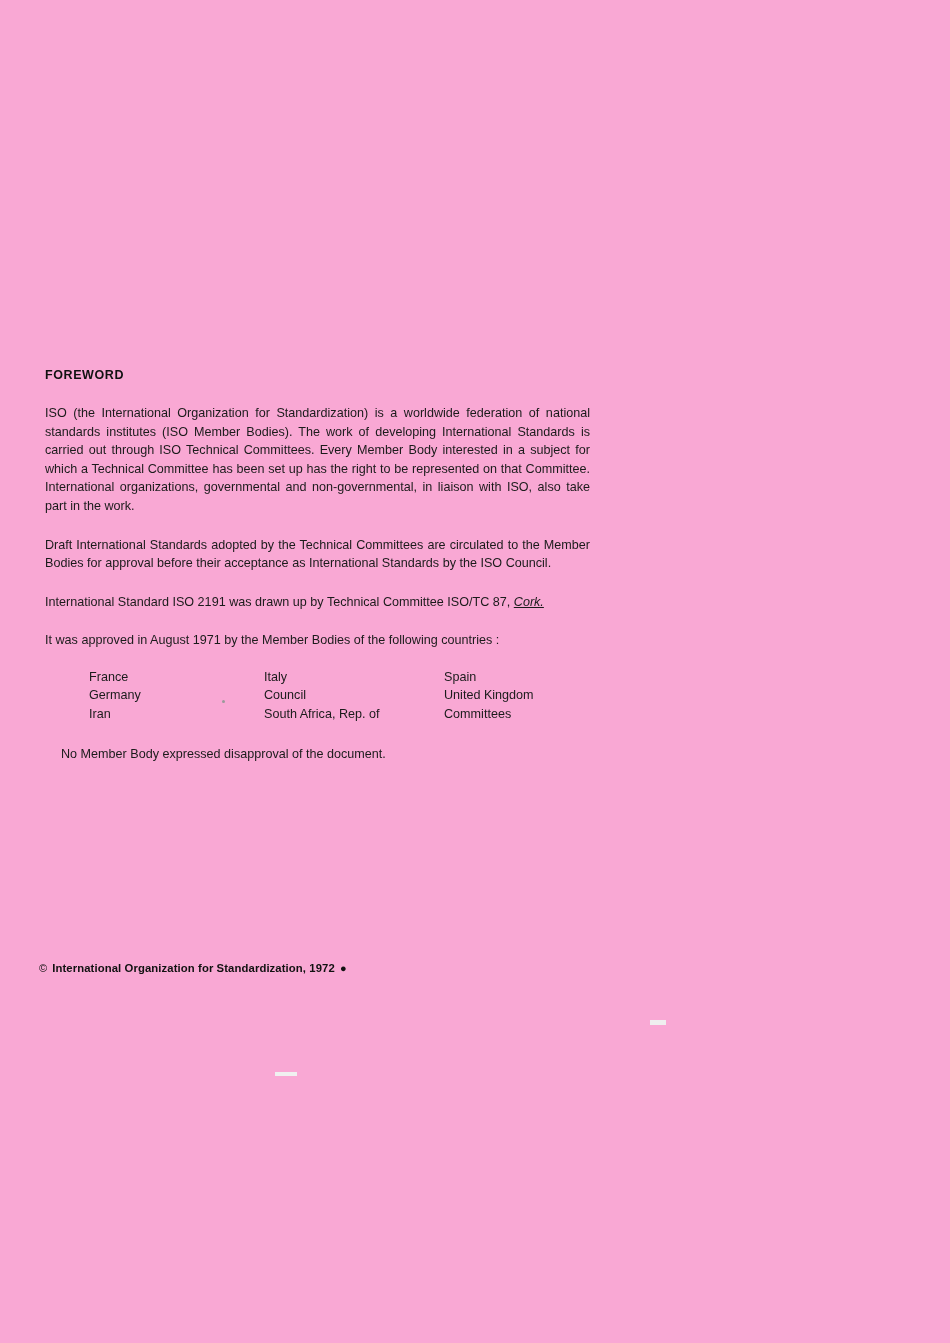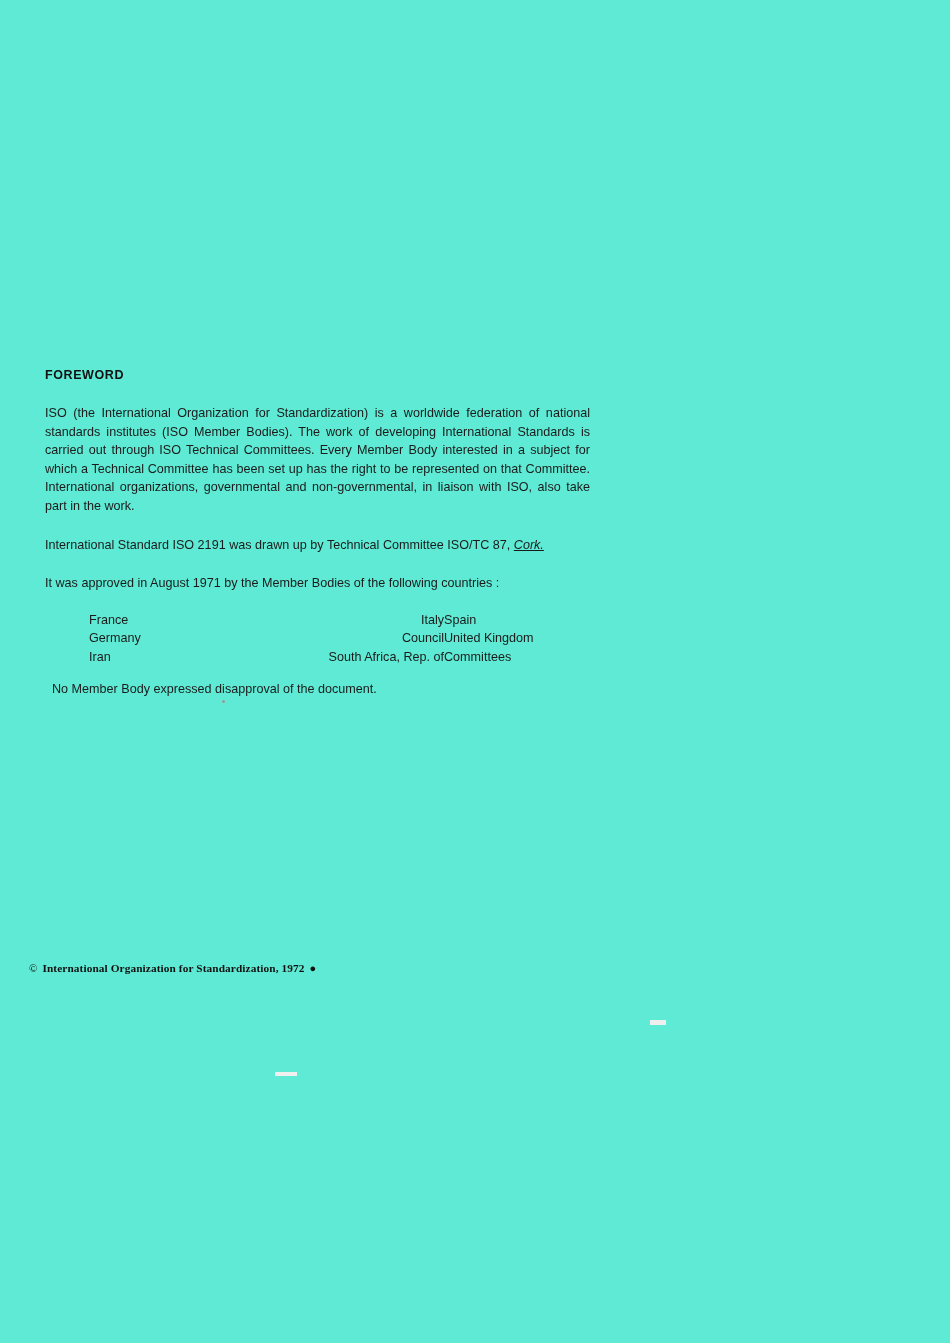--- a/index.html
+++ b/index.html
@@ -4,21 +4,21 @@
 <style>
   html, body {
     margin: 0;
     padding: 0;
     background: #ffffff;
   }
   .page {
     position: relative;
     width: 950px;
     height: 1343px;
-    background: #5eead4;
+    background: #f9a8d4;
     font-family: "Liberation Sans", sans-serif;
     color: #1a1a1a;
     overflow: hidden;
   }
   .content {
     position: absolute;
     left: 45px;
     top: 368px;
     width: 545px;
   }
@@ -50,38 +50,37 @@
     border-collapse: collapse;
   }
   .countries td {
     font-size: 12.6px;
     line-height: 18.5px;
     padding: 0 0 0 0;
     vertical-align: top;
     color: #1b1b1b;
   }
   .countries td.c1 { width: 175px; }
-  .countries td.c2 { width: 180px; text-align: right; }
+  .countries td.c2 { width: 180px; }
   .countries td.c3 { width: 145px; }
   .countries-wrap {
-    margin: 0 0 14px 0;
+    margin: 0 0 22px 0;
     padding-left: 44px;
   }
   .para-disapproval {
     font-size: 12.6px;
     line-height: 18.6px;
-    margin: 7px;
+    margin: 16px;
     color: #1b1b1b;
   }
   .footer {
     position: absolute;
-    left: 29px;
+    left: 39px;
     top: 962px;
     width: 600px;
-    font-family: Liberation Serif, serif;
   }
   .copyright {
     font-size: 11.3px;
     font-weight: bold;
     letter-spacing: 0.1px;
     color: #111;
     margin: 0 0 18px 0;
     white-space: nowrap;
   }
   .copyright .circ {
@@ -128,20 +127,21 @@
 <body>
 
 <div class="page">
 
   <div class="content">
 
     <h1 class="foreword-title">FOREWORD</h1>
 
     <p class="para">ISO (the International Organization for Standardization) is a worldwide federation of national standards institutes (ISO Member Bodies). The work of developing International Standards is carried out through ISO Technical Committees. Every Member Body interested in a subject for which a Technical Committee has been set up has the right to be represented on that Committee. International organizations, governmental and non-governmental, in liaison with ISO, also take part in the work.</p>
 
+    <p class="para">Draft International Standards adopted by the Technical Committees are circulated to the Member Bodies for approval before their acceptance as International Standards by the ISO Council.</p>
 
     <p class="para"><span>International Standard  ISO 2191  was  drawn  up  by  Technical  Committee ISO/TC 87, </span><em>Cork.</em></p>
 
     <p class="para last-approved">It was approved in August 1971 by the Member Bodies of the following countries :</p>
 
     <div class="countries-wrap">
       <table class="countries">
         <tbody>
             <tr>
           <td class="c1">France</td>

